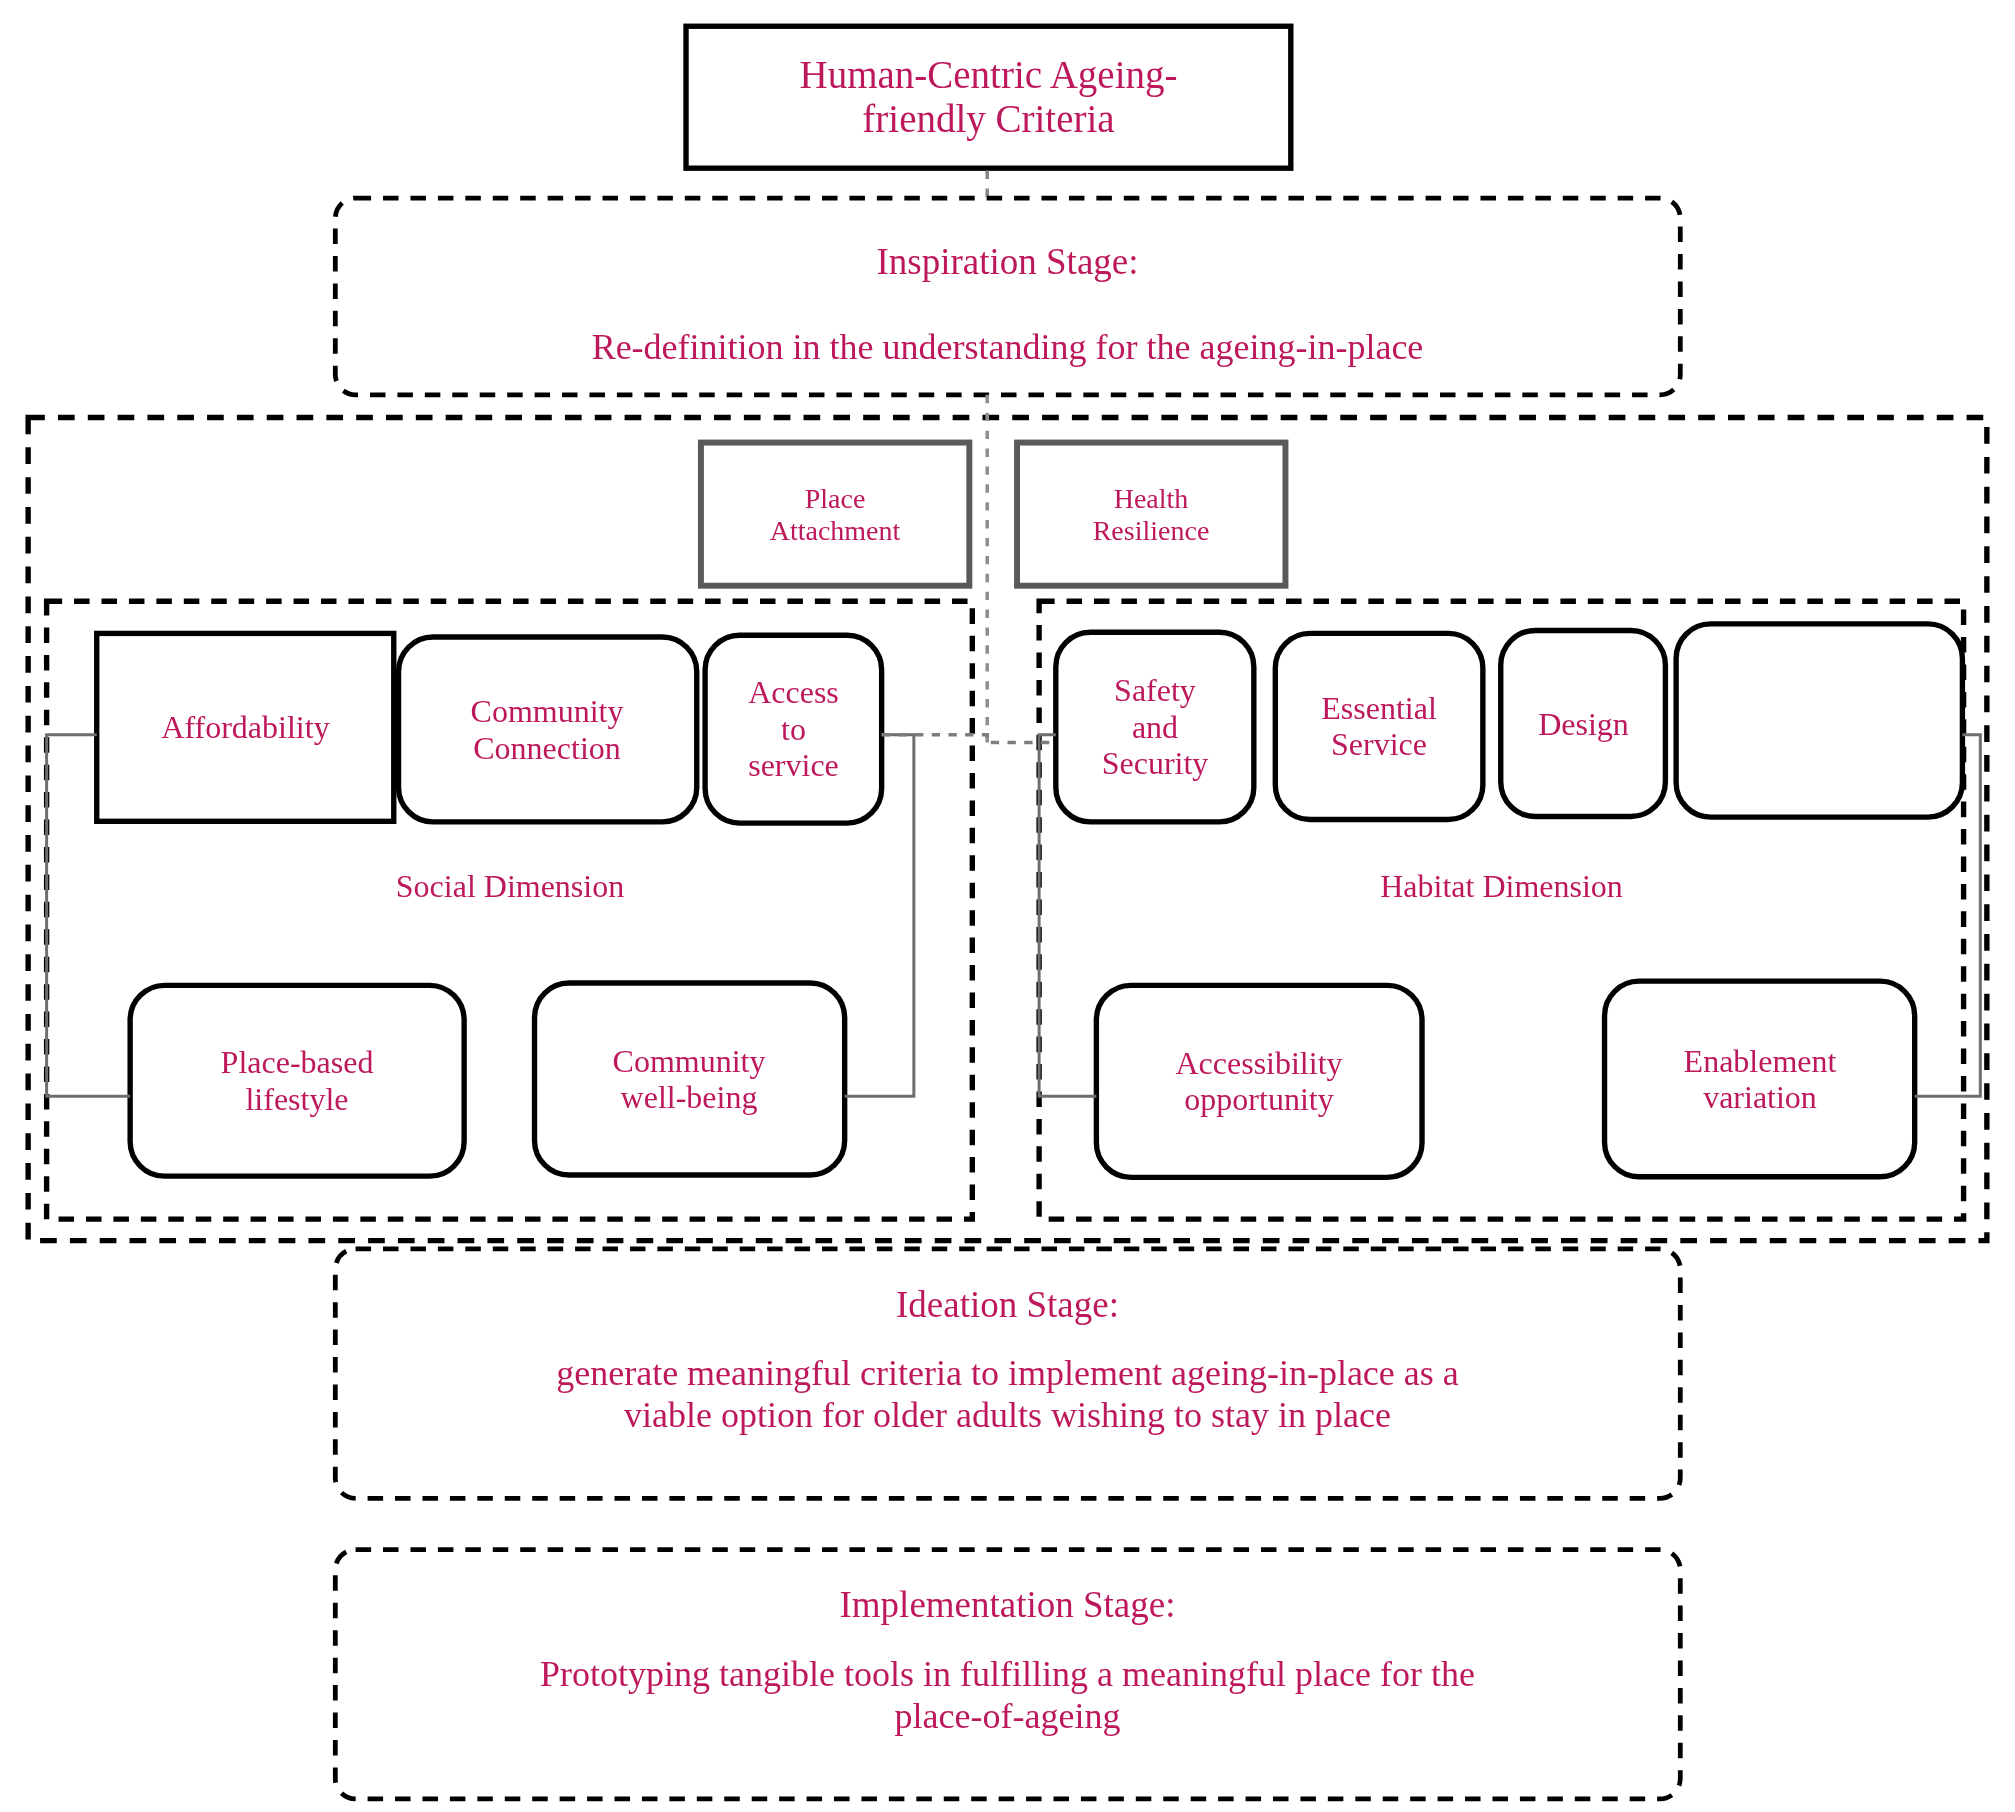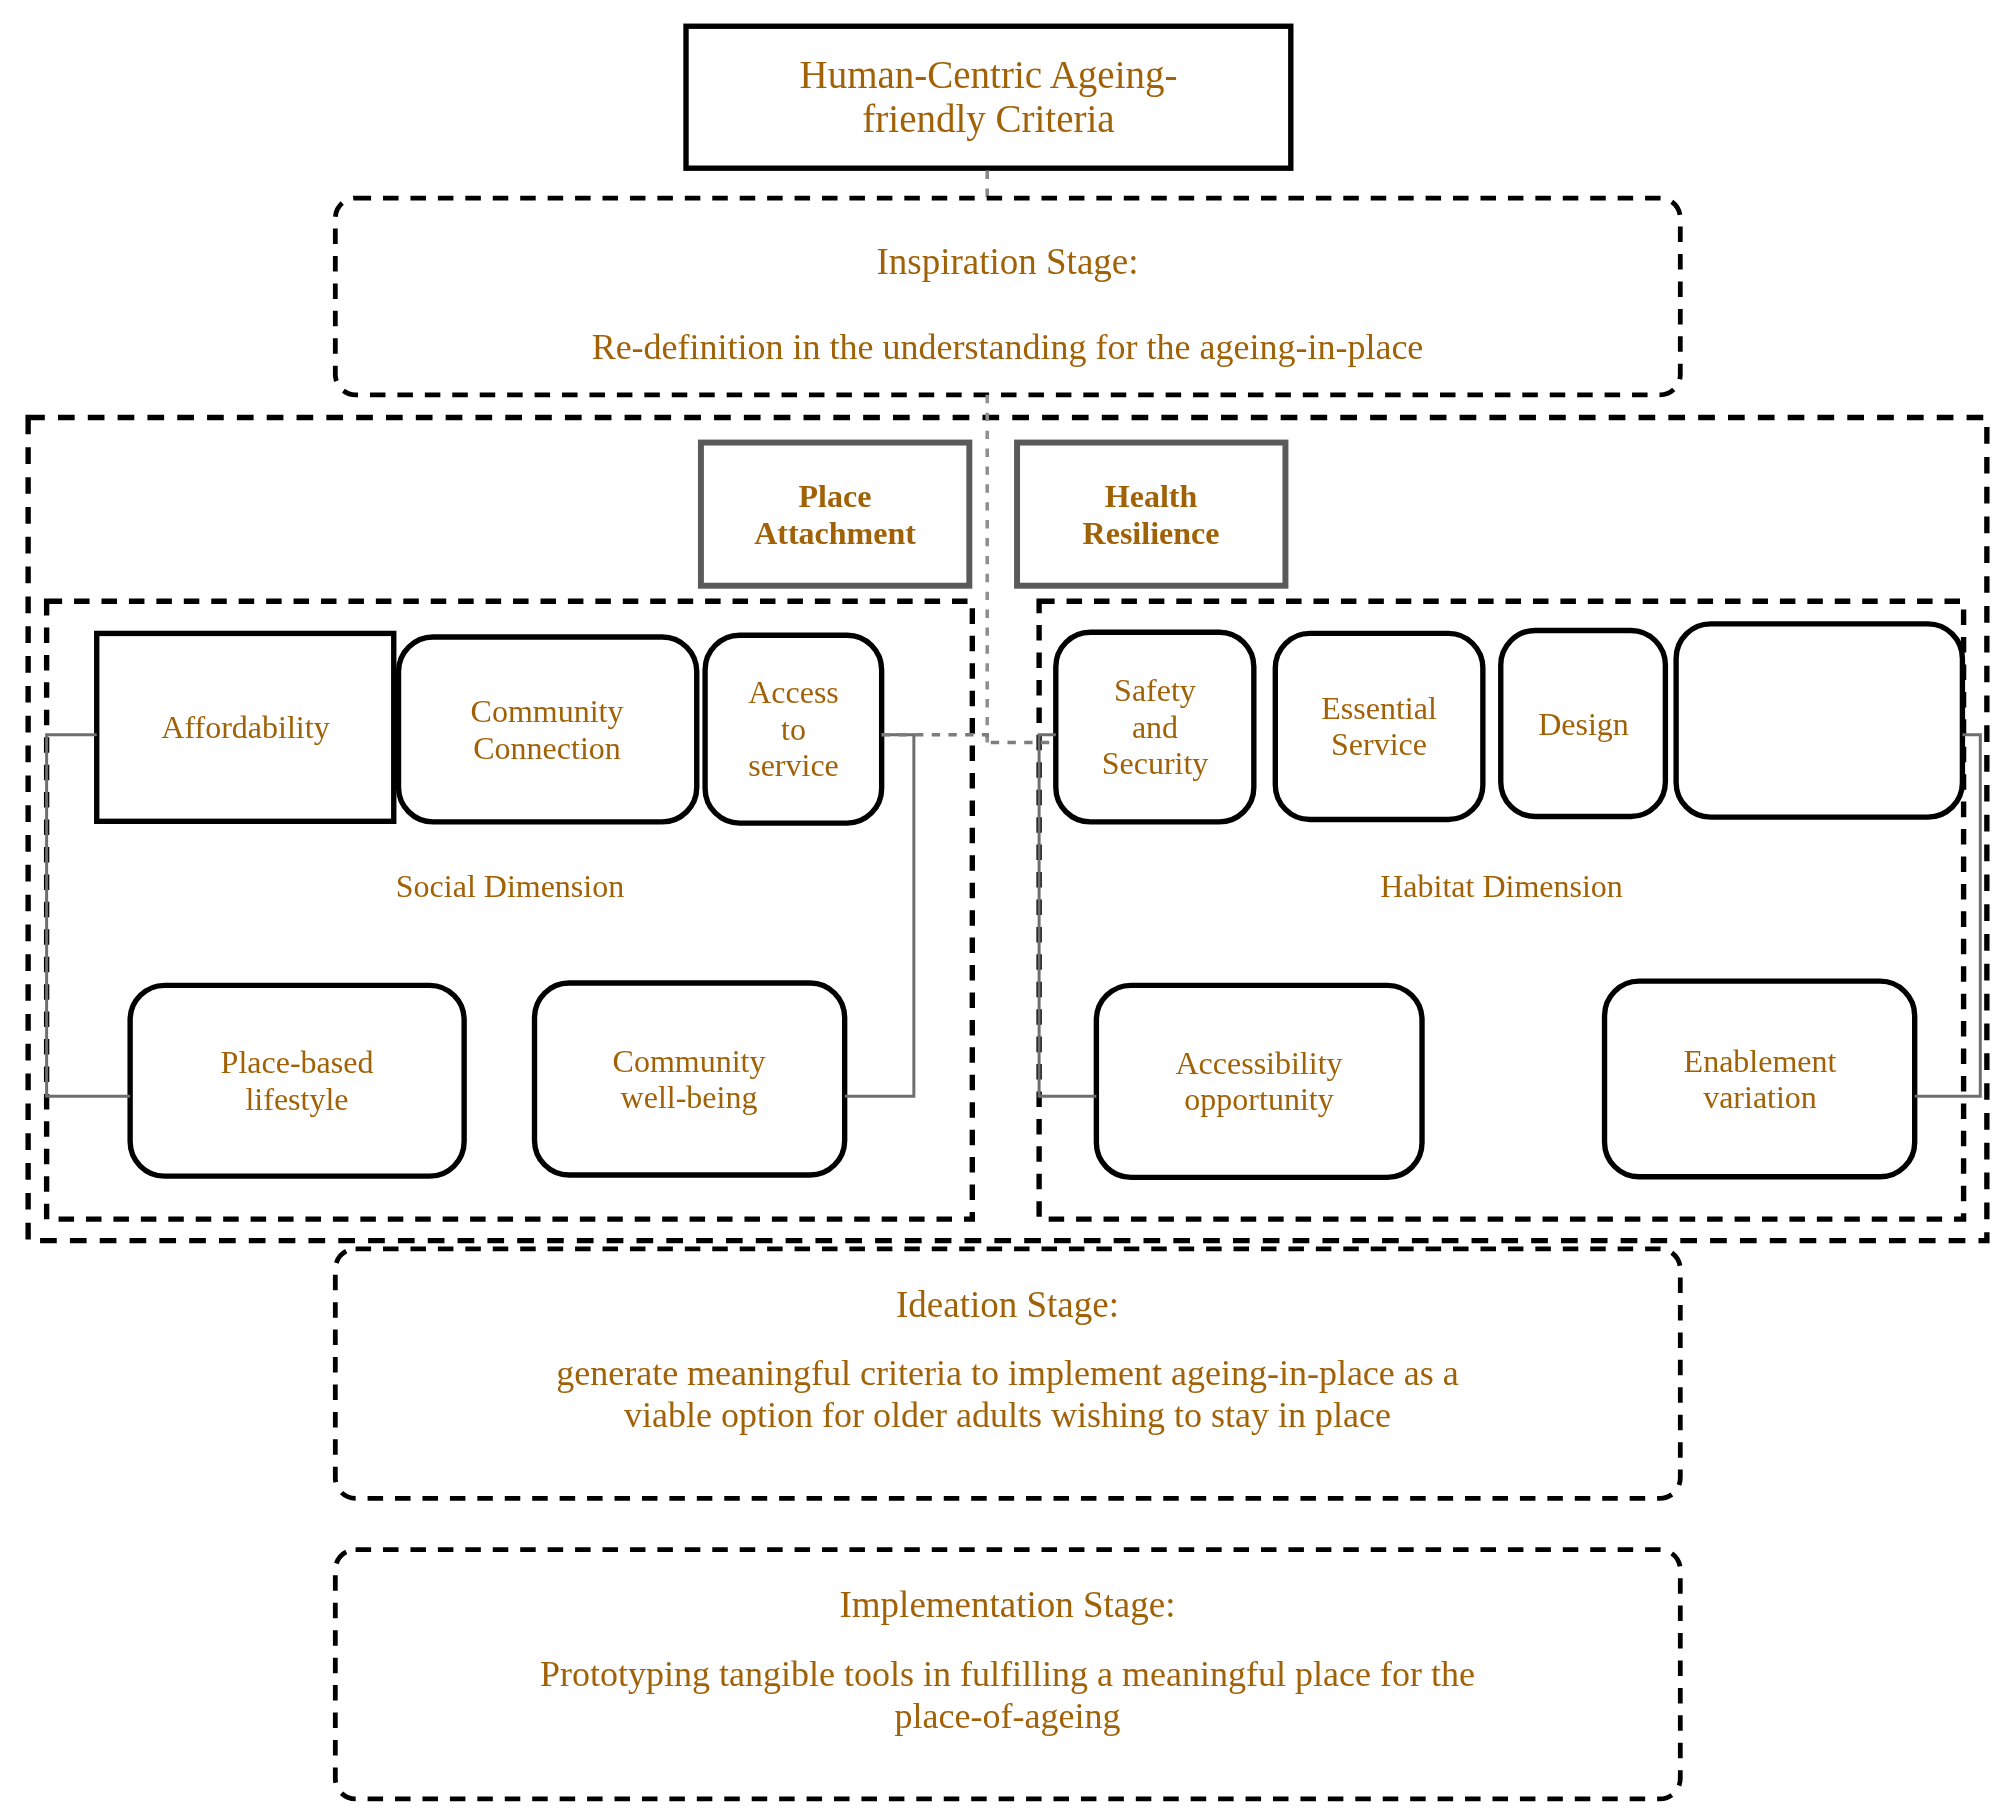--- a/index.html
+++ b/index.html
@@ -1,28 +1,28 @@
 <!DOCTYPE html>
 <html style="font-size:9.5px"><head>
 <meta charset="utf-8">
 <style>
   html,body{margin:0;padding:0;background:#ffffff;}
   body{width:2015px;height:1812px;font-family:"Liberation Serif",serif;overflow:hidden;}
   #stage{position:relative;width:2015px;height:1812px;background:#fff;}
   svg#canvas{position:absolute;left:0;top:0;width:2015px;height:1812px;}
   .nodetext{
     position:absolute;display:flex;align-items:center;justify-content:center;
-    text-align:center;color:#a16207;font-family:"Liberation Serif",serif;
+    text-align:center;color:#be185d;font-family:"Liberation Serif",serif;
     line-height:1.14;pointer-events:none;white-space:pre-line;
   }
   .t-title{font-size:39px;}
   .t-stagehdr{font-size:37px;font-weight:normal;}
   .t-stagebody{font-size:36px;}
   .t-pill{font-size:32px;}
-  .t-core{font-size:32px;font-weight:bold;}
+  .t-core{font-size:28px;}
   .t-dim{font-size:32px;}
 </style>
 </head>
 <body>
 
 <div id="stage">
 
   <svg id="canvas" viewBox="0 0 3378 3038" xmlns="http://www.w3.org/2000/svg">
 
     <rect x="1150" y="44" width="1014" height="238" fill="#ffffff" stroke="#000000" stroke-width="9"></rect>

